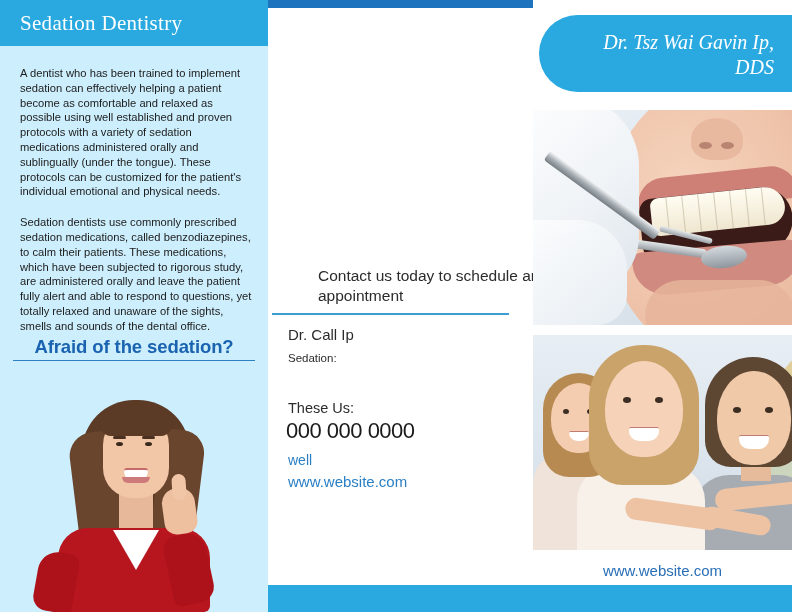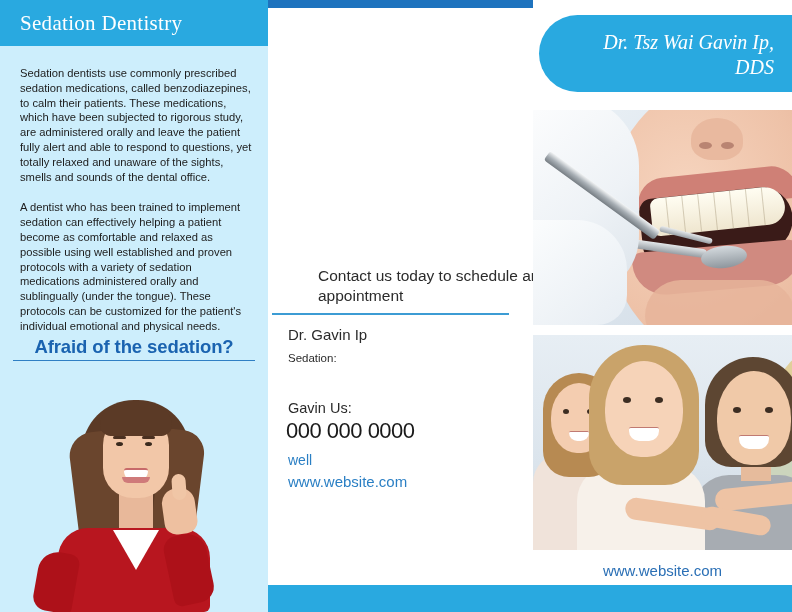--- a/index.html
+++ b/index.html
@@ -573,22 +573,22 @@
 
 <div class="brochure">
 
   <div class="panel-left">
 
     <div class="left-header">
       <div class="left-header-title">Sedation Dentistry</div>
     </div>
 
     <div class="left-body">
+      <p class="left-para">A dentist who has been trained to implement sedation can effectively helping a patient become as comfortable and relaxed as possible using well established and proven protocols with a variety of sedation medications administered orally and sublingually (under the tongue). These protocols can be customized for the patient's individual emotional and physical needs.</p>
       <p class="left-para">Sedation dentists use commonly prescribed sedation medications, called benzodiazepines, to calm their patients. These medications, which have been subjected to rigorous study, are administered orally and leave the patient fully alert and able to respond to questions, yet totally relaxed and unaware of the sights, smells and sounds of the dental office.</p>
-      <p class="left-para">A dentist who has been trained to implement sedation can effectively helping a patient become as comfortable and relaxed as possible using well established and proven protocols with a variety of sedation medications administered orally and sublingually (under the tongue). These protocols can be customized for the patient's individual emotional and physical needs.</p>
     </div>
 
     <div class="afraid-block">
       <div class="afraid-line1">Afraid of the sedation?</div>
       <div class="afraid-rule"></div>
     </div>
 
     <div class="woman-photo">
       <div class="w-hair-back"></div>
       <div class="w-hair-vol-l"></div>
@@ -613,25 +613,25 @@
   </div>
 
   <div class="panel-mid">
 
     <div class="mid-topbar"></div>
 
     <div class="contact-head">Contact us today to schedule an appointment</div>
 
     <div class="contact-rule"></div>
 
-    <div class="contact-name">Dr. Gavin Ip</div>
+    <div class="contact-name">Dr. Call Ip</div>
 
     <div class="contact-address">Sedation:</div>
 
-    <div class="call-label">Gavin Us:</div>
+    <div class="call-label">These Us:</div>
 
     <div class="call-number">000 000 0000</div>
 
     <div class="email-link">well</div>
 
     <div class="web-link-mid">www.website.com</div>
 
     <div class="mid-bottombar"></div>
   </div>
 

